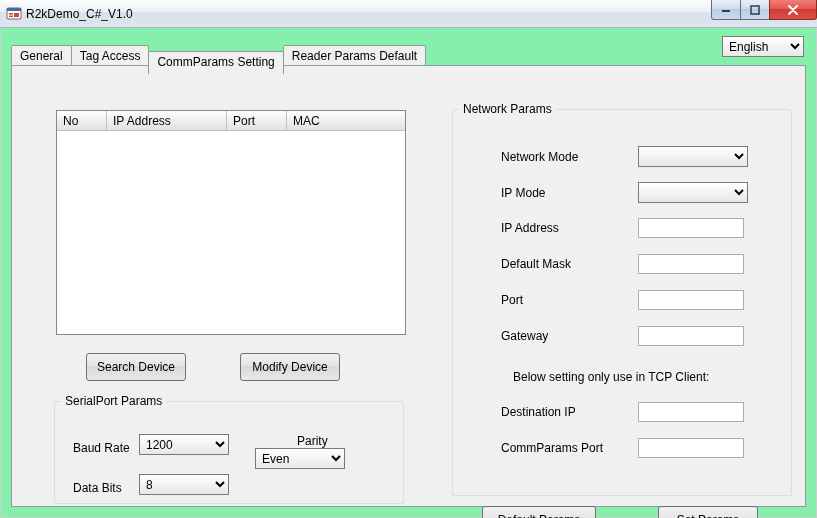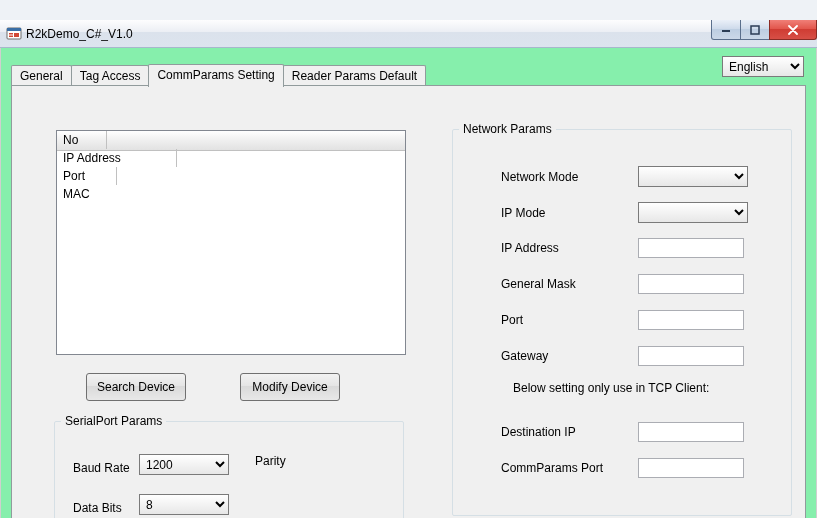--- a/index.html
+++ b/index.html
@@ -15,21 +15,20 @@
   }
   
   .titlebar {
     height: 28px;
     background: linear-gradient(to bottom, #fdfdfe 0%, #ebeef4 45%, #dbe2ec 46%, #dce4ee 100%);
     border-bottom: 1px solid #a7b7cc;
     display: flex;
     align-items: center;
     padding-left: 6px;
     position: relative;
-    margin-top: 20px;
   }
   .title-icon {
     width: 16px; height: 16px;
     margin-right: 4px;
     display: flex; align-items: center; justify-content: center;
   }
   .win-controls {
     position: absolute;
     right: 0; top: 0;
     display: flex;
@@ -101,21 +100,21 @@
     background: #f0f0f0;
     margin-right: -1px;
     border-radius: 2px 2px 0 0;
     cursor: default;
     position: relative;
   }
   .tab.active {
     background: #f0f0f0;
     padding-bottom: 5px;
     z-index: 3;
-    top: 1px;
+    top: 8px;
   }
   .tabbody {
     position: absolute;
     left: 10px; right: 10px; top: 37px; bottom: 10px;
     border: 1px solid #919b9c;
     background: #f0f0f0;
     z-index: 1;
   }
   
   .tablewrap {
@@ -123,21 +122,20 @@
     left: 44px; top: 44px;
     width: 350px; height: 225px;
     border: 1px solid #828790;
     background: #fff;
   }
   .thead {
     display: flex;
     height: 20px;
     background: linear-gradient(to bottom,#ffffff,#efefef 50%,#e2e2e2 100%);
     border-bottom: 1px solid #c0c0c0;
-    flex-direction: column;
   }
   .th {
     border-right: 1px solid #c0c0c0;
     padding: 2px 6px;
     display: flex;
     align-items: center;
     white-space: nowrap;
   }
   .btn {
     height: 28px;
@@ -272,20 +270,23 @@
     <fieldset class="group serial">
       <legend>SerialPort Params</legend>
       <div class="row" style="left:18px; top:26px;">
         <span style="width:66px">Baud Rate</span>
         <select class="combo" style="width:90px">
           <option>1200</option>
         </select>
       </div>
       <div class="row" style="left:200px; top:26px;flex-direction:column;">
         <span style="width:48px">Parity</span>
+        <select class="combo" style="width:90px">
+          <option>Even</option>
+        </select>
       </div>
       <div class="row" style="left:18px; top:66px;">
         <span style="width:66px">Data Bits</span>
         <select class="combo" style="width:90px">
           <option>8</option>
         </select>
       </div>
     </fieldset>
 
     <fieldset class="group network">
@@ -297,33 +298,33 @@
       </div>
       <div class="net-row" style="top:66px">
         <span class="net-label">IP Mode</span>
         <select class="combo" style="width:110px"><option></option></select>
       </div>
       <div class="net-row" style="top:102px">
         <span class="net-label">IP Address</span>
         <input class="input" style="width: 106px;" type="text" value="">
       </div>
       <div class="net-row" style="top:138px">
-        <span class="net-label">General Mask</span>
+        <span class="net-label">Default Mask</span>
         <input class="input" style="width: 106px;" type="text" value="">
       </div>
       <div class="net-row" style="top:174px">
         <span class="net-label">Port</span>
         <input class="input" style="width: 106px;" type="text" value="">
       </div>
       <div class="net-row" style="top:210px">
         <span class="net-label">Gateway</span>
         <input class="input" style="width: 106px;" type="text" value="">
       </div>
 
-      <div class="net-row" style="top:245px; left:60px">
+      <div class="net-row" style="top:254px; left:60px">
         <span>Below setting only use in TCP Client:</span>
       </div>
 
       <div class="net-row" style="top:286px">
         <span class="net-label">Destination IP</span>
         <input class="input" style="width: 106px;" type="text" value="">
       </div>
       <div class="net-row" style="top:322px">
         <span class="net-label">CommParams Port</span>
         <input class="input" style="width: 106px;" type="text" value="">

